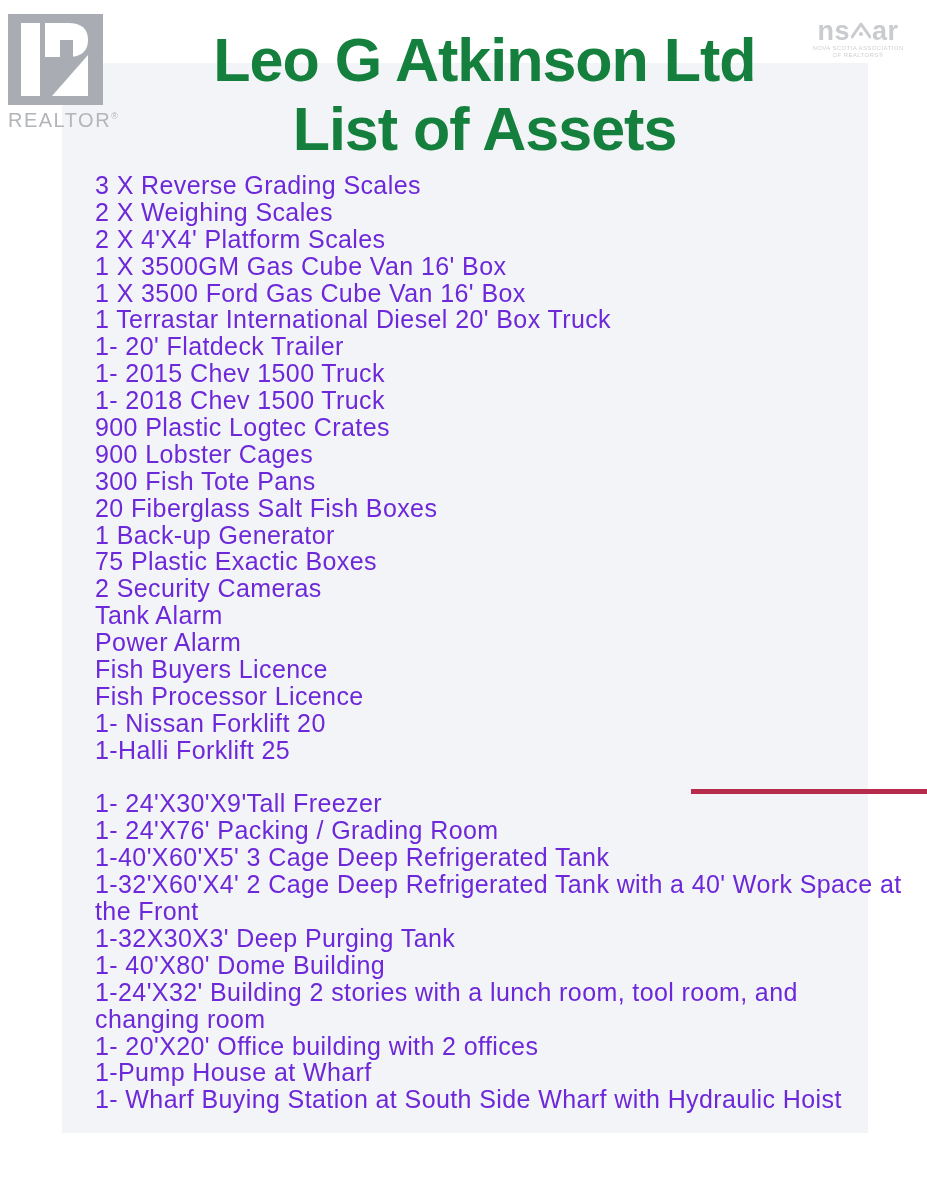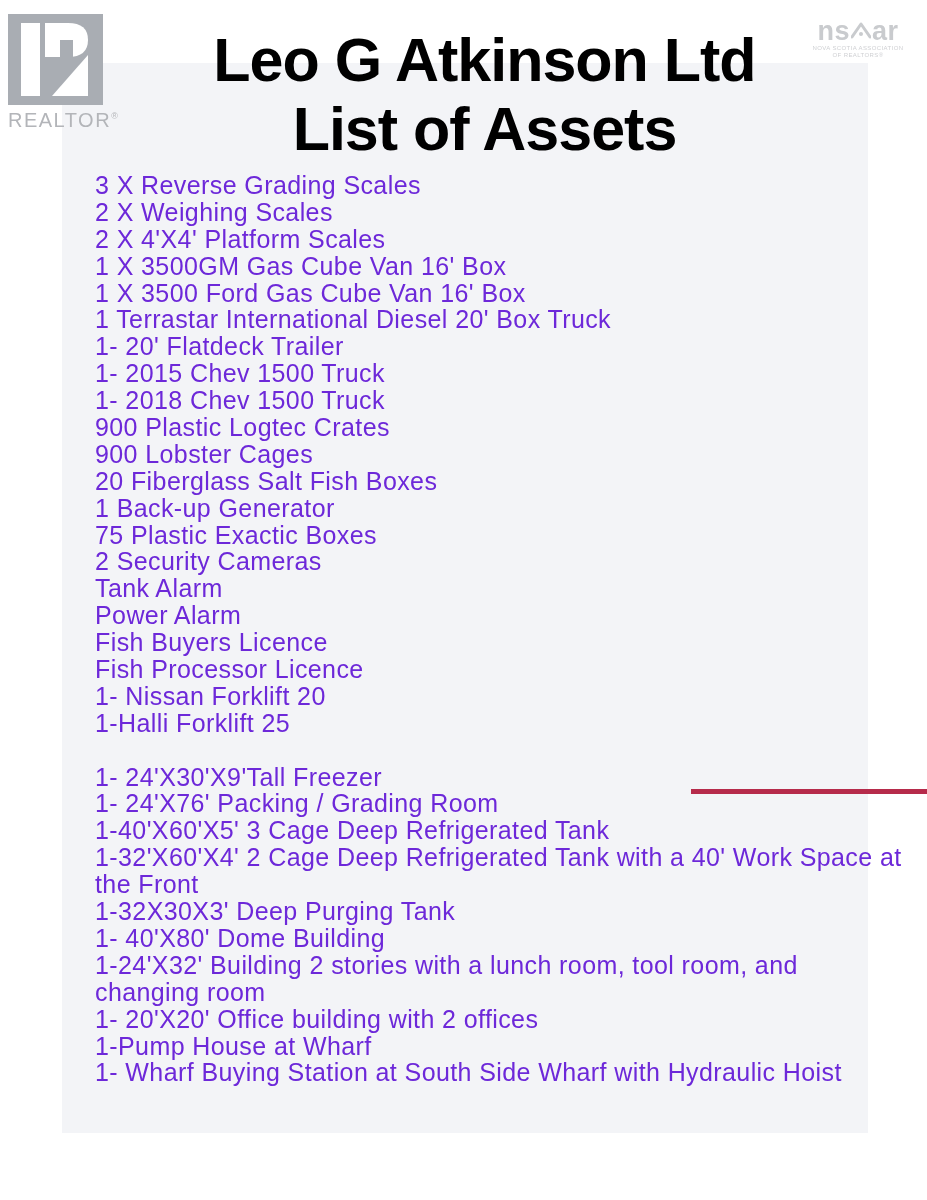--- a/index.html
+++ b/index.html
@@ -57,21 +57,21 @@
   <svg width="95" height="91" viewBox="0 0 95 91">
     <rect x="0" y="0" width="95" height="91" fill="#a9adb3"></rect>
     <rect x="13" y="9" width="19" height="73" fill="#ffffff"></rect>
     <path d="M37,9 H60 Q80,9 80,26 Q80,43 60,43 H37 Z" fill="#ffffff"></path>
     <rect x="52" y="26" width="13" height="17" fill="#a9adb3"></rect>
     <polygon points="44,82 80,41 80,82" fill="#ffffff"></polygon>
   </svg>
   <div class="realtor-word"><span>REALTOR</span><sup>®</sup></div>
 </div>
 
-<div class="title" style="color: #000000;">
+<div class="title" style="color: #15803d;">
   <div>Leo G Atkinson Ltd</div>
   <div>List of Assets</div>
 </div>
 
 <div class="nsar">
   <div class="nsar-word">
     <span>ns</span>
     <svg class="nsar-house" width="20" height="20" viewBox="0 0 20 20">
       <path d="M1,17 L10,4 L19,17" fill="none" stroke="#c9cbce" stroke-width="3" stroke-linecap="round" stroke-linejoin="round"></path>
       <circle cx="10" cy="14" r="2" fill="#c9cbce"></circle>
@@ -89,20 +89,21 @@
     <div class="asset-line">2 X Weighing Scales</div>
     <div class="asset-line">2 X 4'X4' Platform Scales</div>
     <div class="asset-line">1 X 3500GM Gas Cube Van 16' Box</div>
     <div class="asset-line">1 X 3500 Ford Gas Cube Van 16' Box</div>
     <div class="asset-line">1 Terrastar International Diesel 20' Box Truck</div>
     <div class="asset-line">1- 20' Flatdeck Trailer</div>
     <div class="asset-line">1- 2015 Chev 1500 Truck</div>
     <div class="asset-line">1- 2018 Chev 1500 Truck</div>
     <div class="asset-line">900 Plastic Logtec Crates</div>
     <div class="asset-line">900 Lobster Cages</div>
+    <div class="asset-line">300 Fish Tote Pans</div>
     <div class="asset-line">20 Fiberglass Salt Fish Boxes</div>
     <div class="asset-line">1 Back-up Generator</div>
     <div class="asset-line">75 Plastic Exactic Boxes</div>
     <div class="asset-line">2 Security Cameras</div>
     <div class="asset-line">Tank Alarm</div>
     <div class="asset-line">Power Alarm</div>
     <div class="asset-line">Fish Buyers Licence</div>
     <div class="asset-line">Fish Processor Licence</div>
     <div class="asset-line">1- Nissan Forklift 20</div>
     <div class="asset-line">1-Halli Forklift 25</div>

